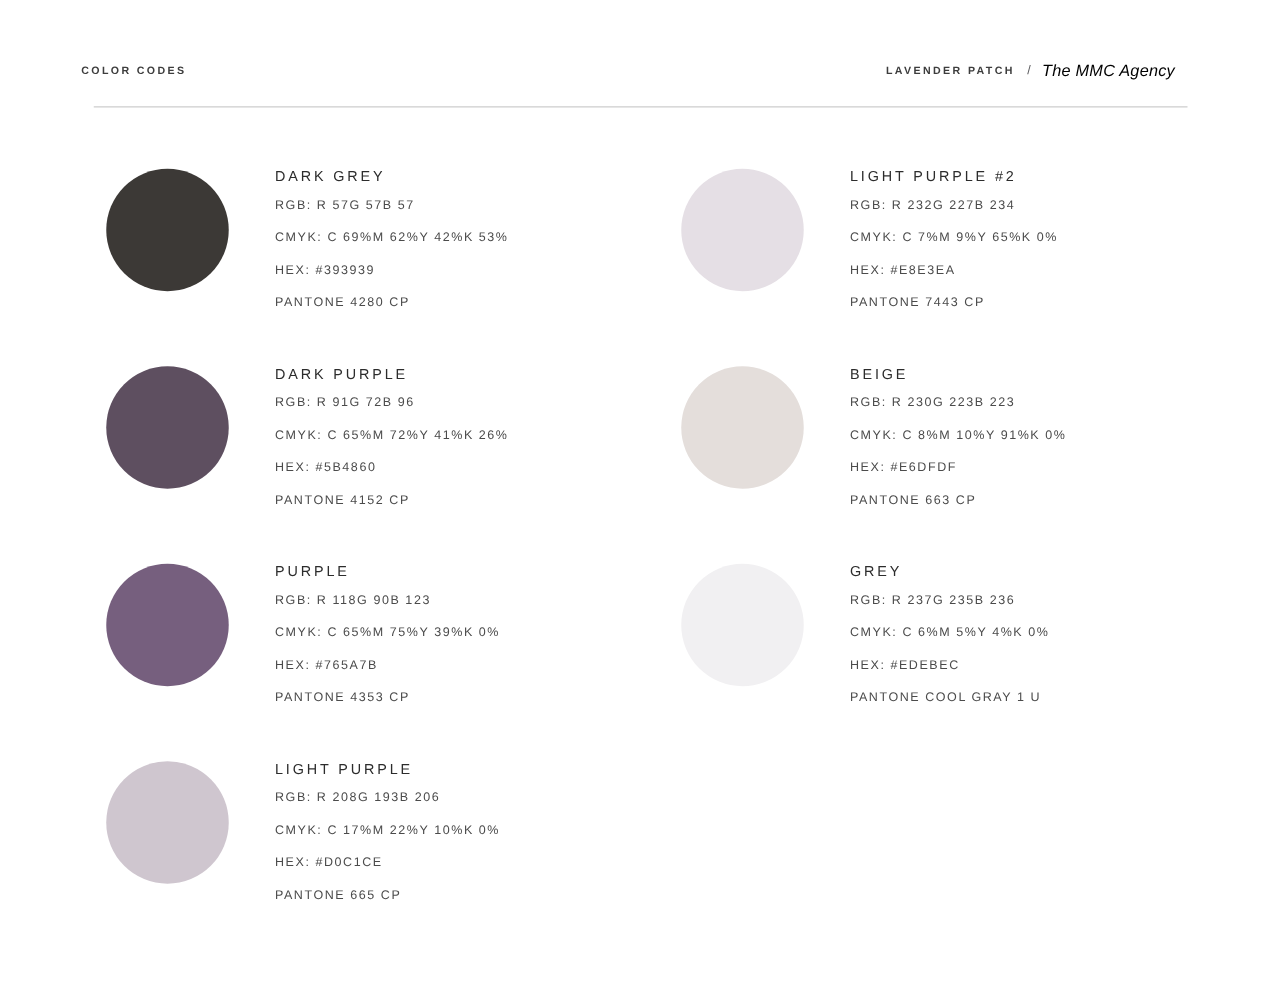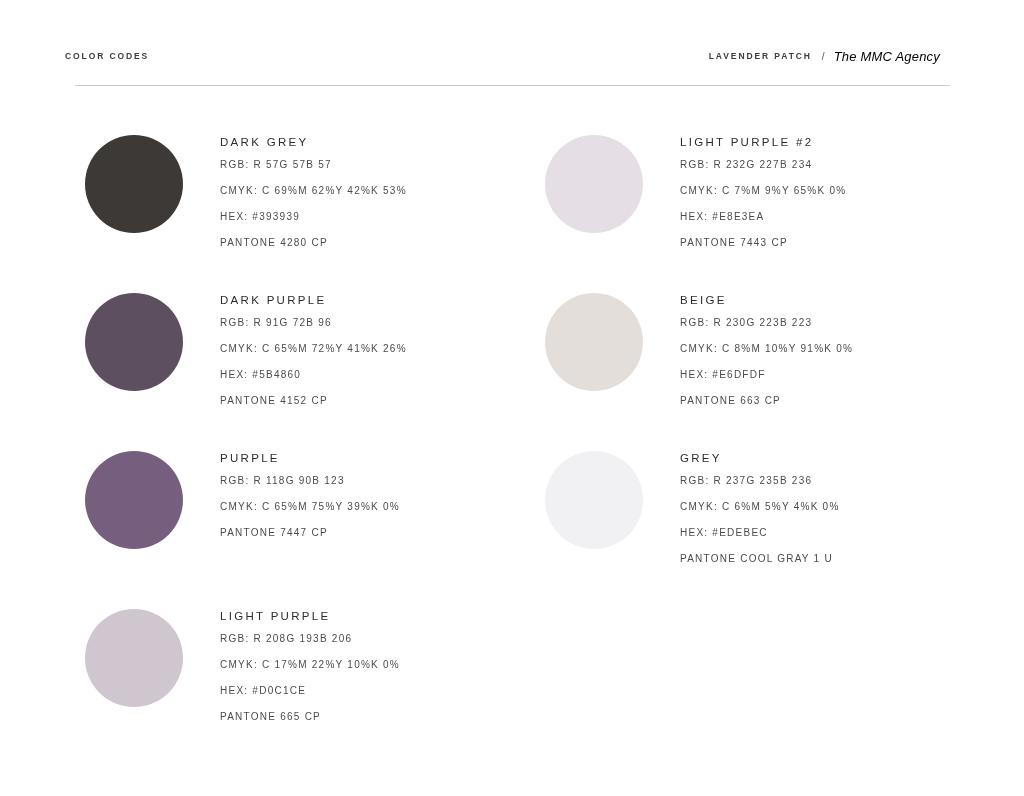--- a/index.html
+++ b/index.html
@@ -158,21 +158,22 @@
           <div class="spec-line"><span class="spec-label">HEX:</span><span>#5B4860</span></div>
           <div class="spec-line"><span class="spec-label">PANTONE</span><span>4152 CP</span></div>
         </div>
       </div>
       <div class="swatch-row">
         <div class="swatch-circle" style="background: rgb(118, 95, 126);"></div>
         <div class="swatch-info">
           <div class="swatch-name">PURPLE</div>
           <div class="spec-line"><span class="spec-label">RGB:</span><span>R 118</span><span class="spec-gap"></span><span>G 90</span><span class="spec-gap"></span><span>B 123</span></div>
           <div class="spec-line"><span class="spec-label">CMYK:</span><span>C 65%</span><span class="spec-gap"></span><span>M 75%</span><span class="spec-gap"></span><span>Y 39%</span><span class="spec-gap"></span><span>K 0%</span></div>
-          <div class="spec-line"><span class="spec-label">PANTONE</span><span>7447 CP</span></div>
+          <div class="spec-line"><span class="spec-label">HEX:</span><span>#765A7B</span></div>
+          <div class="spec-line"><span class="spec-label">PANTONE</span><span>4353 CP</span></div>
         </div>
       </div>
       <div class="swatch-row">
         <div class="swatch-circle" style="background: rgb(207, 198, 207);"></div>
         <div class="swatch-info">
           <div class="swatch-name">LIGHT PURPLE</div>
           <div class="spec-line"><span class="spec-label">RGB:</span><span>R 208</span><span class="spec-gap"></span><span>G 193</span><span class="spec-gap"></span><span>B 206</span></div>
           <div class="spec-line"><span class="spec-label">CMYK:</span><span>C 17%</span><span class="spec-gap"></span><span>M 22%</span><span class="spec-gap"></span><span>Y 10%</span><span class="spec-gap"></span><span>K 0%</span></div>
           <div class="spec-line"><span class="spec-label">HEX:</span><span>#D0C1CE</span></div>
           <div class="spec-line"><span class="spec-label">PANTONE</span><span>665 CP</span></div>

